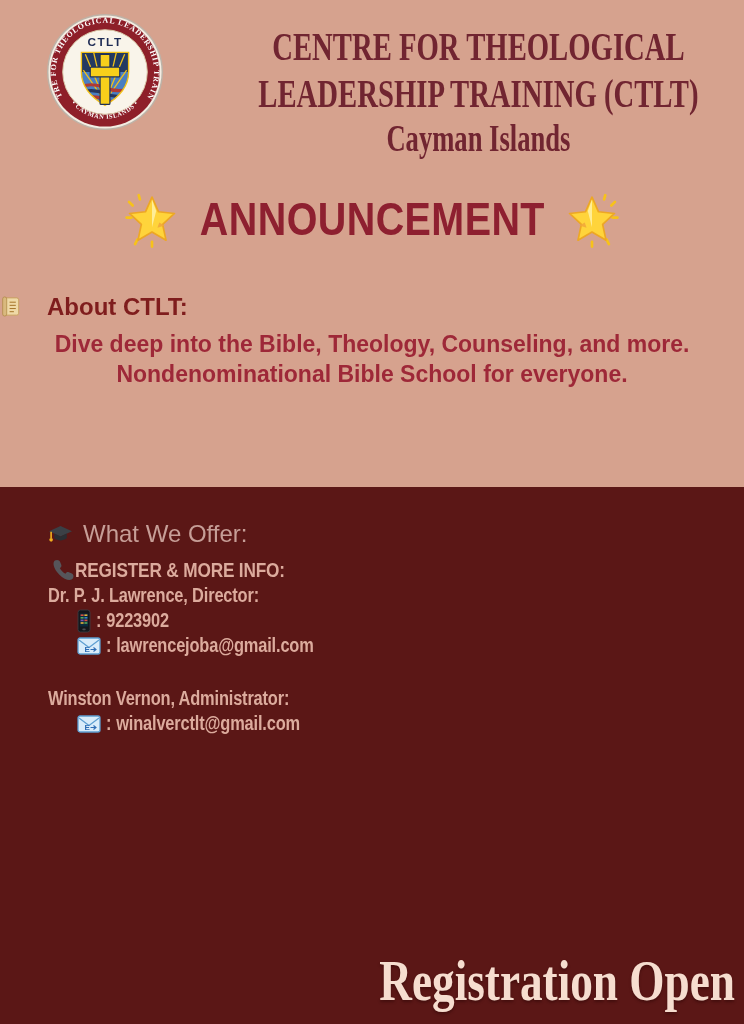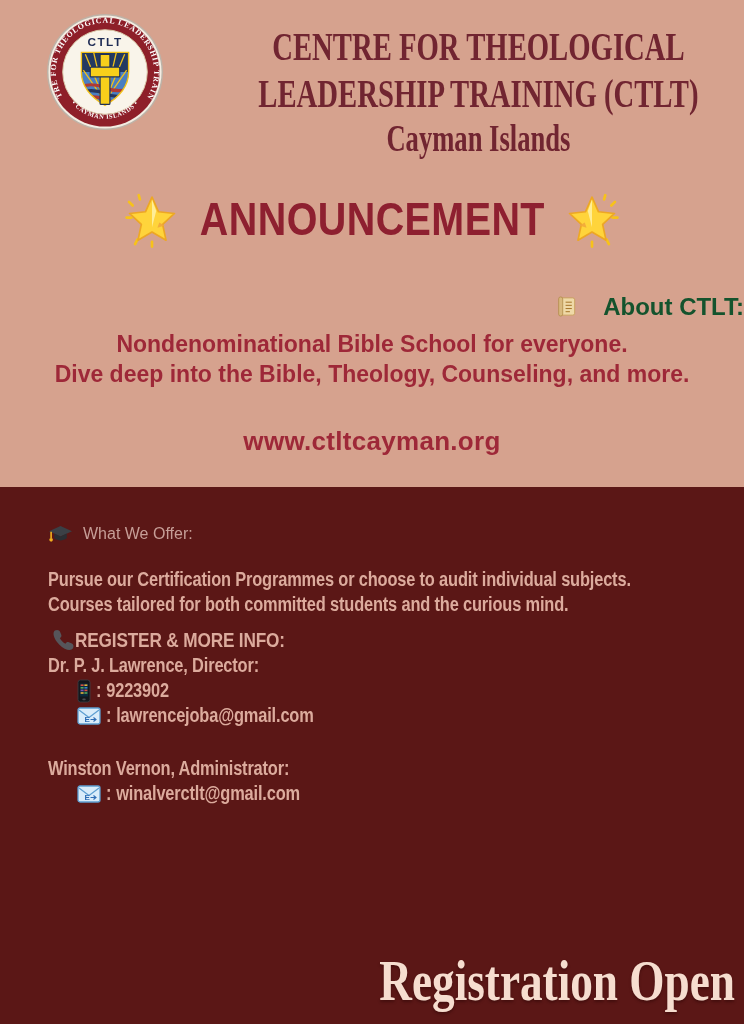--- a/index.html
+++ b/index.html
@@ -22,32 +22,32 @@
   .announcement {
     margin-top:30px; display:flex; justify-content:center; align-items:flex-start;
     color:#8e2030; font-weight:bold; font-size:47px;
   }
   .ann-text { display:inline-block; transform:scaleX(0.84); transform-origin:center; white-space:nowrap; letter-spacing:0.5px; }
   .star { width:58px; height:58px; flex:none; }
   .star-left  { margin-right:-14px; }
   .star-right { margin-left:-14px; transform:scaleX(-1); }
   .about { margin-top:42px; text-align:center; color:#9e2838; font-size:23px; font-weight:600; line-height:1.3; }
   .about-heading {
-    display:flex; justify-content:flex-end; align-items:center; gap:24px;
-    color:#14532d; font-weight:bold; font-size:24px; margin-bottom:8px;
+    display:flex; justify-content:flex-start; align-items:center; gap:24px;
+    color:#7f1d1d; font-weight:bold; font-size:24px; margin-bottom:8px;
   }
   .website { margin-top:36px; text-align:center; color:#9e2838; font-size:26px; font-weight:600; letter-spacing:0.3px; }
   
   .bottom {
     position:absolute; top:487px; left:0; width:744px; height:537px;
     background:#5b1716; color:#dcab9d; padding:34px 36px 0 48px;
   }
   .sq { display:inline-block; transform:scaleX(0.82); transform-origin:left center; white-space:nowrap; letter-spacing:-0.2px; }
   p.sq { display:block; }
-  .offer-heading { display:flex; align-items:center; gap:10px; color:#c69e97; font-size:16px; font-weight:400; height:26px; }
+  .offer-heading { display:flex; align-items:center; gap:10px; color:#c69e97; font-size:24px; font-weight:400; height:26px; }
   .body-block { margin-top:20px; font-weight:bold; font-size:20px; }
   .body-block p { line-height:25px; }
   .sub-heading { margin-top:18px; display:flex; align-items:center; gap:9px; font-weight:bold; font-size:21px; height:26px; }
   .body-block.class { margin-top:18px; }
   .register-heading { margin-top:10px; display:flex; align-items:center; font-weight:bold; font-size:21px; height:26px;text-align:right; }
   .contact { font-weight:bold; font-size:20px; }
   .contact p { line-height:25px; }
   .contact.second { margin-top:28px; }
   .contact-line { display:flex; align-items:center; gap:5px;padding-left:29px; }
   .contact-line .icon { flex:none; display:inline-flex; }
@@ -158,45 +158,40 @@
             <g stroke="#a8792f" stroke-width="1.1">
               <line x1="10" y1="7.5" x2="16.5" y2="7.5"></line>
               <line x1="10" y1="10.8" x2="16.5" y2="10.8"></line>
               <line x1="10" y1="14.1" x2="16.5" y2="14.1"></line>
               <line x1="10" y1="17.4" x2="14.5" y2="17.4"></line>
             </g>
           </svg>
         </span>
         <span>About CTLT:</span>
       </div>
+      <p>Dive deep into the Bible, Theology, Counseling, and more.</p>
       <p>Nondenominational Bible School for everyone.</p>
-      <p>Dive deep into the Bible, Theology, Counseling, and more.</p>
-    </div>
-
-    <div class="website">www.ctltcayman.org</div>
+    </div>
+
   </section>
 
   <section class="bottom">
 
     <div class="offer-heading">
       <span class="icon">
         <svg viewBox="0 0 26 24" width="25" height="23">
           <polygon points="13,3 25,8.5 13,14 1,8.5" fill="#3b4046"></polygon>
           <path d="M6.5 11 V16 C10.5 19 15.5 19 19.5 16 V11 L13 14 Z" fill="#2a2e33"></path>
           <path d="M3.2 9 V16" stroke="#f2b01e" stroke-width="1.7"></path>
           <circle cx="3.2" cy="17.6" r="1.9" fill="#f2b01e"></circle>
         </svg>
       </span>
       <span>What We Offer:</span>
     </div>
 
-    <div class="body-block">
-      <p class="sq">Pursue our Certification Programmes or choose to audit individual subjects.</p>
-      <p class="sq">Courses tailored for both committed students and the curious mind.</p>
-    </div>
 
 
 
     <div class="register-heading">
       <span class="icon">
         <svg viewBox="0 0 32 30" width="27" height="25">
           <path fill="#56555a" d="M8 3 C11 1.5 13.5 2.5 14.5 5 L15.7 8 C16.3 9.6 15.6 11.2 14 12 C15.4 15 17.8 17.4 20.8 18.8 C21.6 17.2 23.2 16.5 24.8 17.1 L27.8 18.3 C30.3 19.3 31.2 21.8 29.7 24.3 C27.4 28.1 20 26.5 13.2 19.7 C6.4 12.9 4.8 5.5 8 3 Z"></path>
         </svg>
       </span>
       <span class="sq">REGISTER &amp; MORE INFO:</span>

